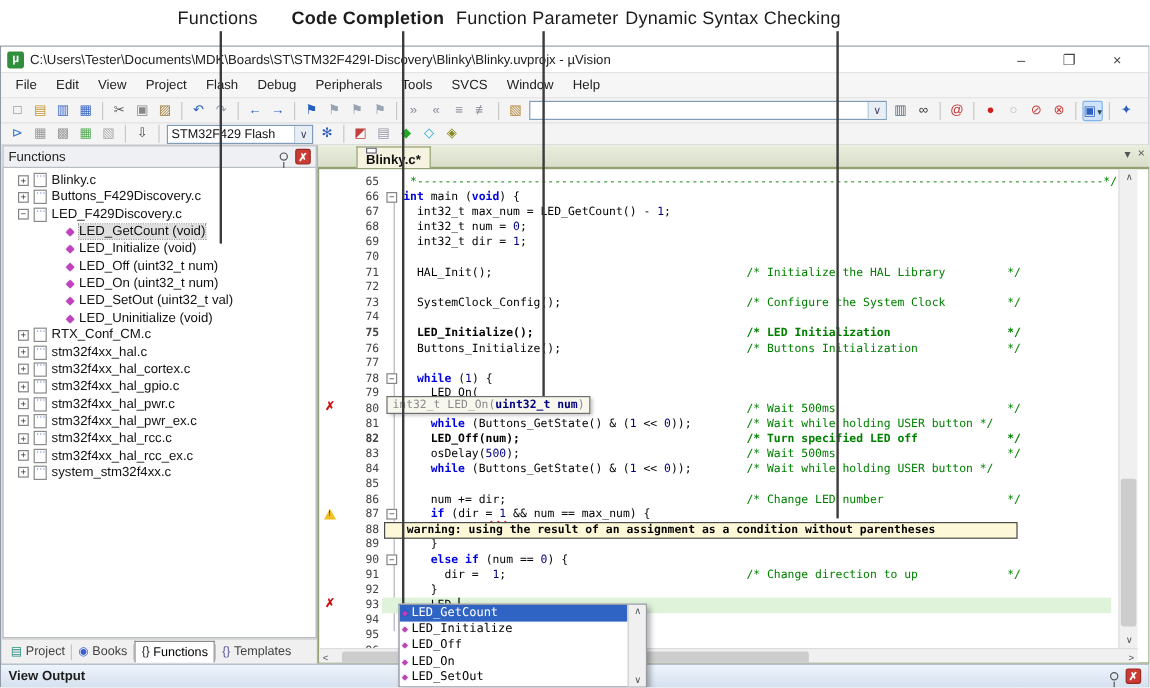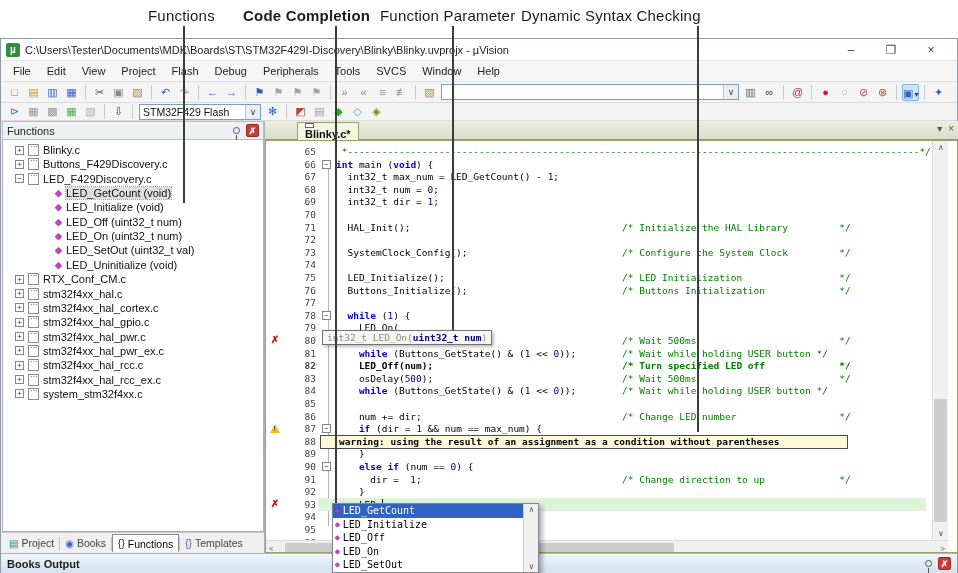--- a/index.html
+++ b/index.html
@@ -420,21 +420,21 @@
           </div>
           <div class="crow" style="top: 104.8px;">
             <span class="lnum">73</span>
             <span class="cpre"><span class="sp">  SystemClock_Config();</span></span>
             <span class="cmt">/* Configure the System Clock         */</span>
           </div>
           <div class="crow" style="top: 117.4px;">
             <span class="lnum">74</span>
             <span class="cpre"></span>
           </div>
-          <div class="crow" style="top: 130px;">
+          <div class="crow" style="top: 130px; font-weight: bold;">
             <span class="lnum">75</span>
             <span class="cpre"><span class="sp">  LED_Initialize();</span></span>
             <span class="cmt">/* LED Initialization                 */</span>
           </div>
           <div class="crow" style="top: 142.6px;">
             <span class="lnum">76</span>
             <span class="cpre"><span class="sp">  Buttons_Initialize();</span></span>
             <span class="cmt">/* Buttons Initialization             */</span>
           </div>
           <div class="crow" style="top: 155.2px;">
@@ -537,21 +537,21 @@
         <span class="sb-btn" style="bottom:2px;left:0;width:16px;">∨</span>
       </div>
       <div id="hscroll">
         <span class="sb-btn" style="left:3px;top:3px;">&lt;</span>
         <div id="hthumb"></div>
         <span class="sb-btn" style="right:3px;top:3px;">&gt;</span>
       </div>
     </div>
 
     <div id="buildbar">
-      <span class="t">Books Output</span>
+      <span class="t">View Output</span>
       <span class="pin"></span>
       <span class="closebox">✗</span>
     </div>
   </div>
 
   <div id="tooltip"><span class="g">int32_t LED_On(</span><span class="b">uint32_t num</span><span class="g">)</span></div>
 
   <div id="popup">
     <div id="popup-list">
         <div class="pitem sel"><span class="fdiamond">◆</span><span>LED_GetCount</span></div>

